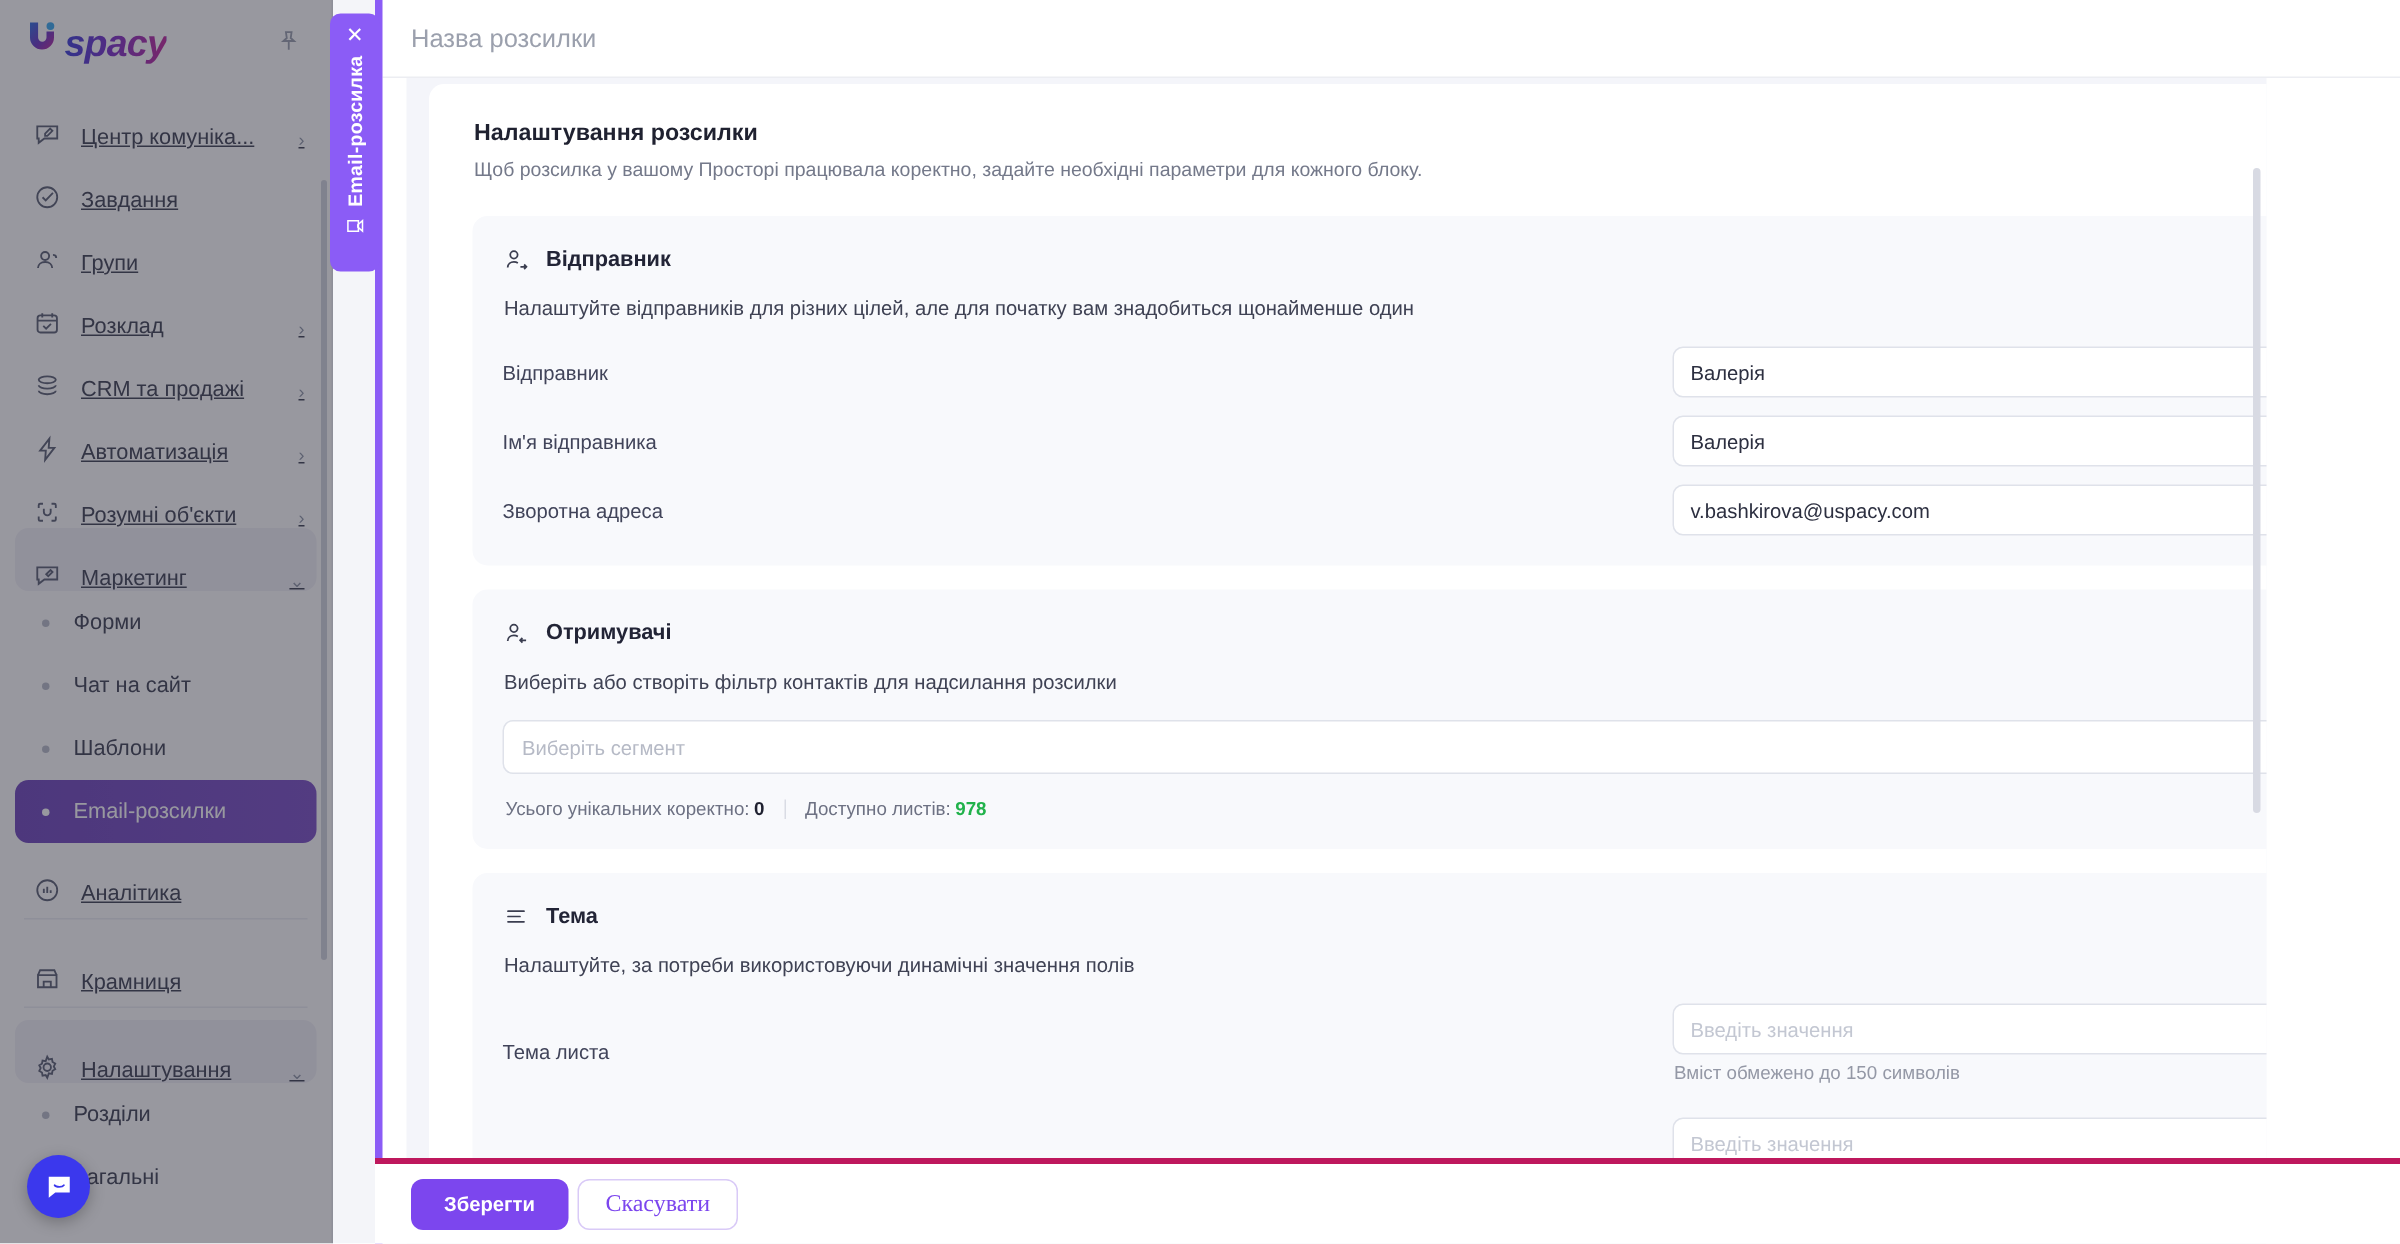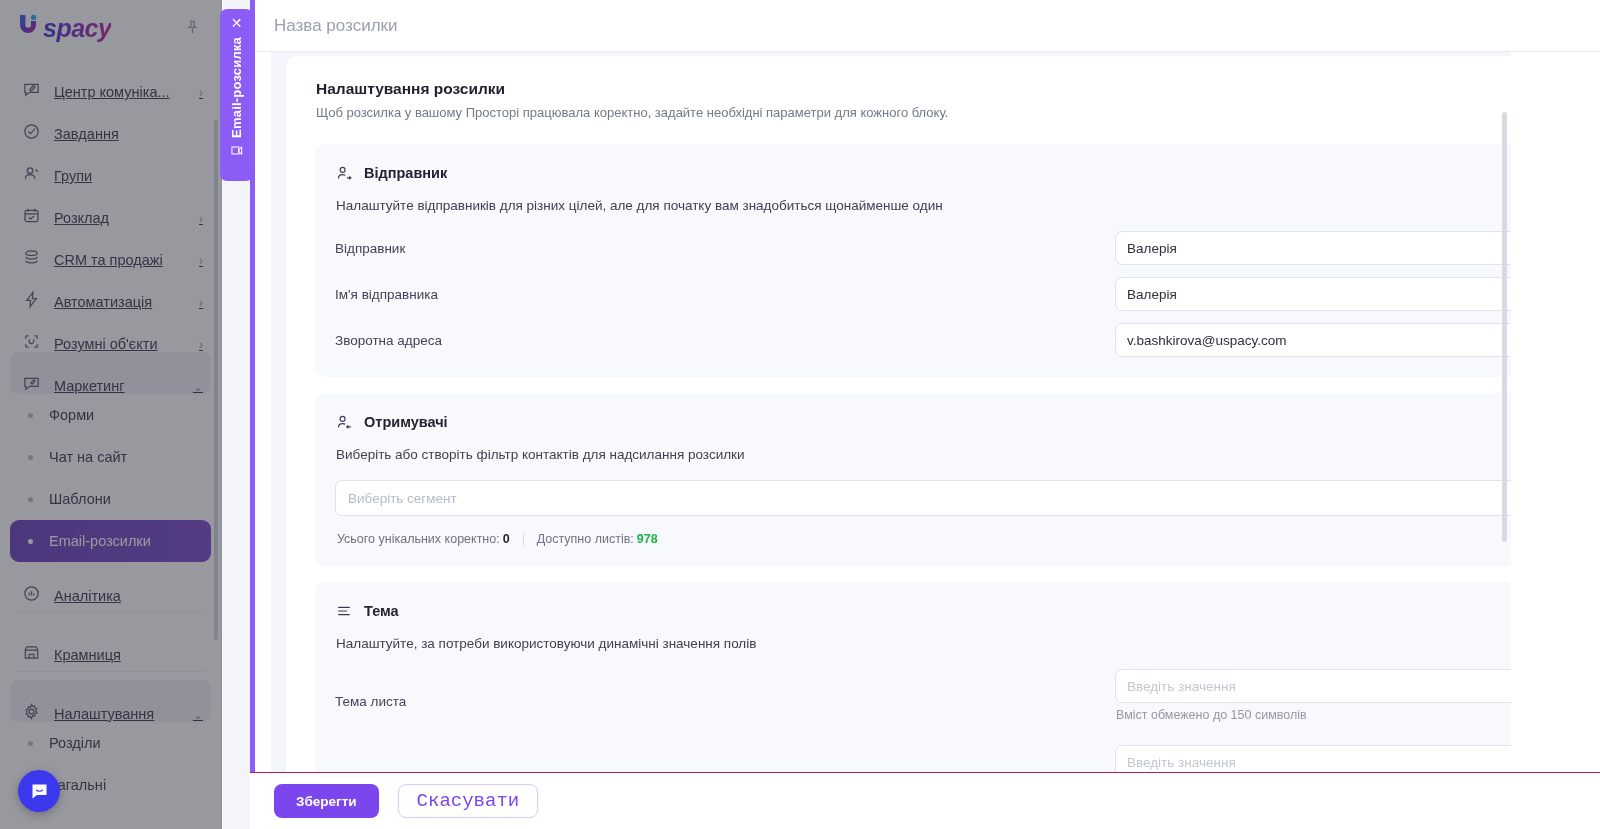--- a/index.html
+++ b/index.html
@@ -356,25 +356,25 @@
   }
   .counts b { color:#1f2130; font-weight: 700; margin-left: 3px;}
   .counts .green { color: #21b24b; font-weight: 700; margin-left: 3px; }
 
   
   .footer {
     position: absolute;
     left: 250px; bottom: 0;
     width: 1350px; height: 57px;
     background: #ffffff;
-    border-top: 1px solid #be185d;
+    border-top: 4px solid #be185d;
     display: flex;
     align-items: center;
     padding-left: 24px;
-    gap: 19px;
+    gap: 6px;
     z-index: 30;
   }
   .btn-primary {
     height: 34px;
     padding: 0 22px;
     border-radius: 8px;
     border: none;
     background: #7c46ee;
     color: #ffffff;
     font-size: 13.5px;
@@ -382,23 +382,23 @@
     cursor: pointer;
     font-family: "Liberation Sans", "DejaVu Sans", sans-serif;
   }
   .btn-secondary {
     height: 34px;
     padding: 0 18px;
     border-radius: 8px;
     border: 1px solid #d9caf7;
     background: #ffffff;
     color: #7c46ee;
-    font-size: 19px;
+    font-size: 16px;
     cursor: pointer;
-    font-family: Liberation Mono, monospace;
+    font-family: Liberation Serif, serif;
   }
 
   .main-scrollbar {
     position: absolute;
     right: 4px; top: 60px;
     width: 5px; height: 430px;
     border-radius: 4px;
     background: #d8dae3;
     z-index: 35;
   }

